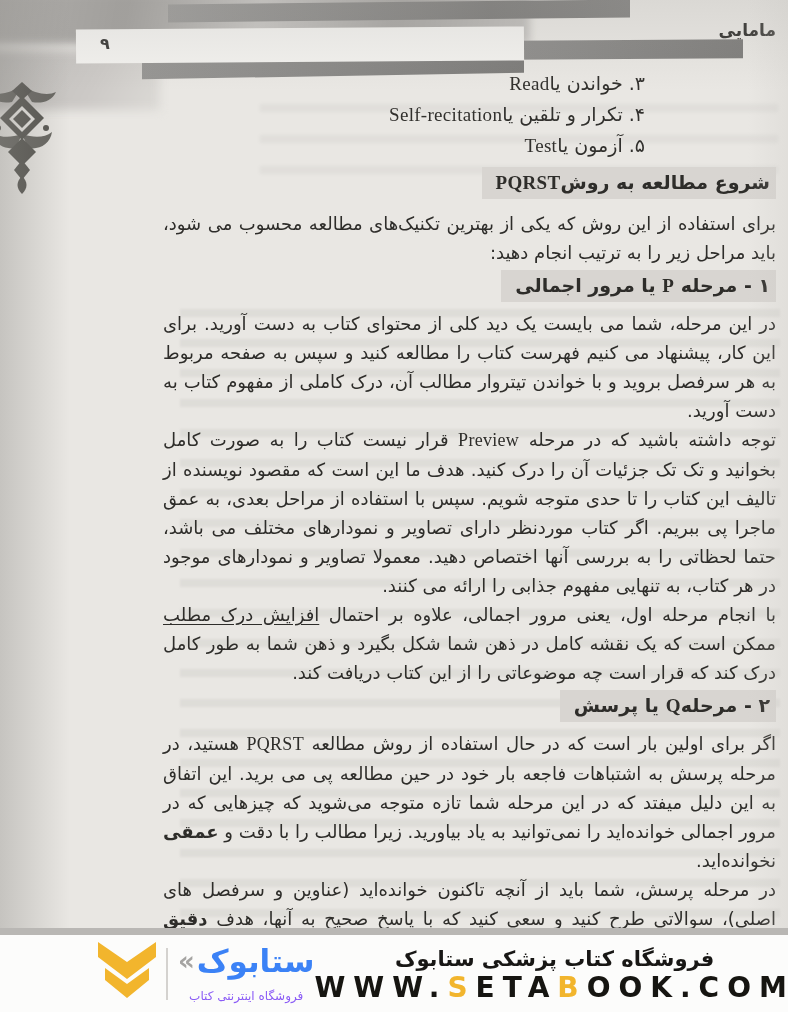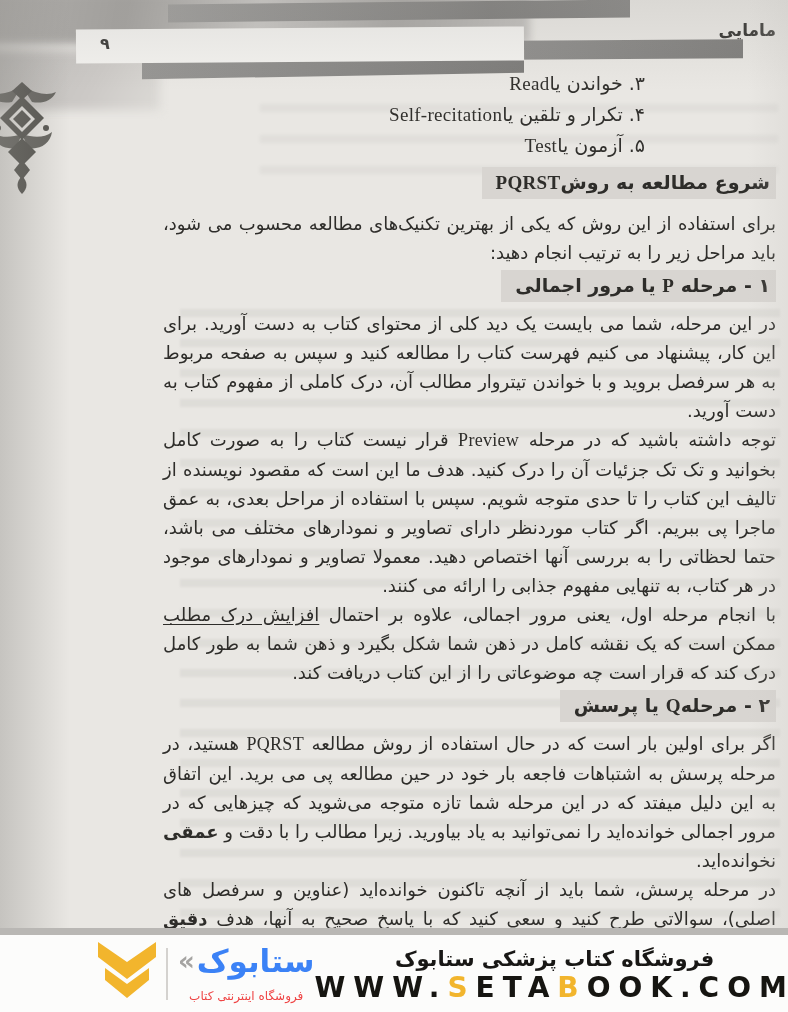--- a/index.html
+++ b/index.html
@@ -121,21 +121,21 @@
   }
   .logo-text{ display:flex; flex-direction:column; align-items:center; }
   .logo-wordline{ display:flex; align-items:center; direction:ltr; }
   .logo-mark{
     color:#a5a4a2; font-size:26px; font-weight:bold; margin-right:2px; line-height:30px;
   }
   .logo-wordmark{
     color:#3b82f6; font-size:31px; font-weight:bold; line-height:34px; direction:rtl;
   }
   .logo-tagline{
-    color:#ef4444; font-size:12px; margin-top:11px; direction:rtl;
+    color:#8b5cf6; font-size:12px; margin-top:11px; direction:rtl;
   }
   .footer-right{
     margin-right:70px; margin-left:auto; text-align:center;
   }
   .store-name{
     direction:rtl; font-weight:bold; font-size:21px; color:#181715; line-height:28px;
   }
   .site-url{
     font-size:28px; font-weight:600; letter-spacing:8px; color:#161511;
     line-height:30px; white-space:nowrap;

